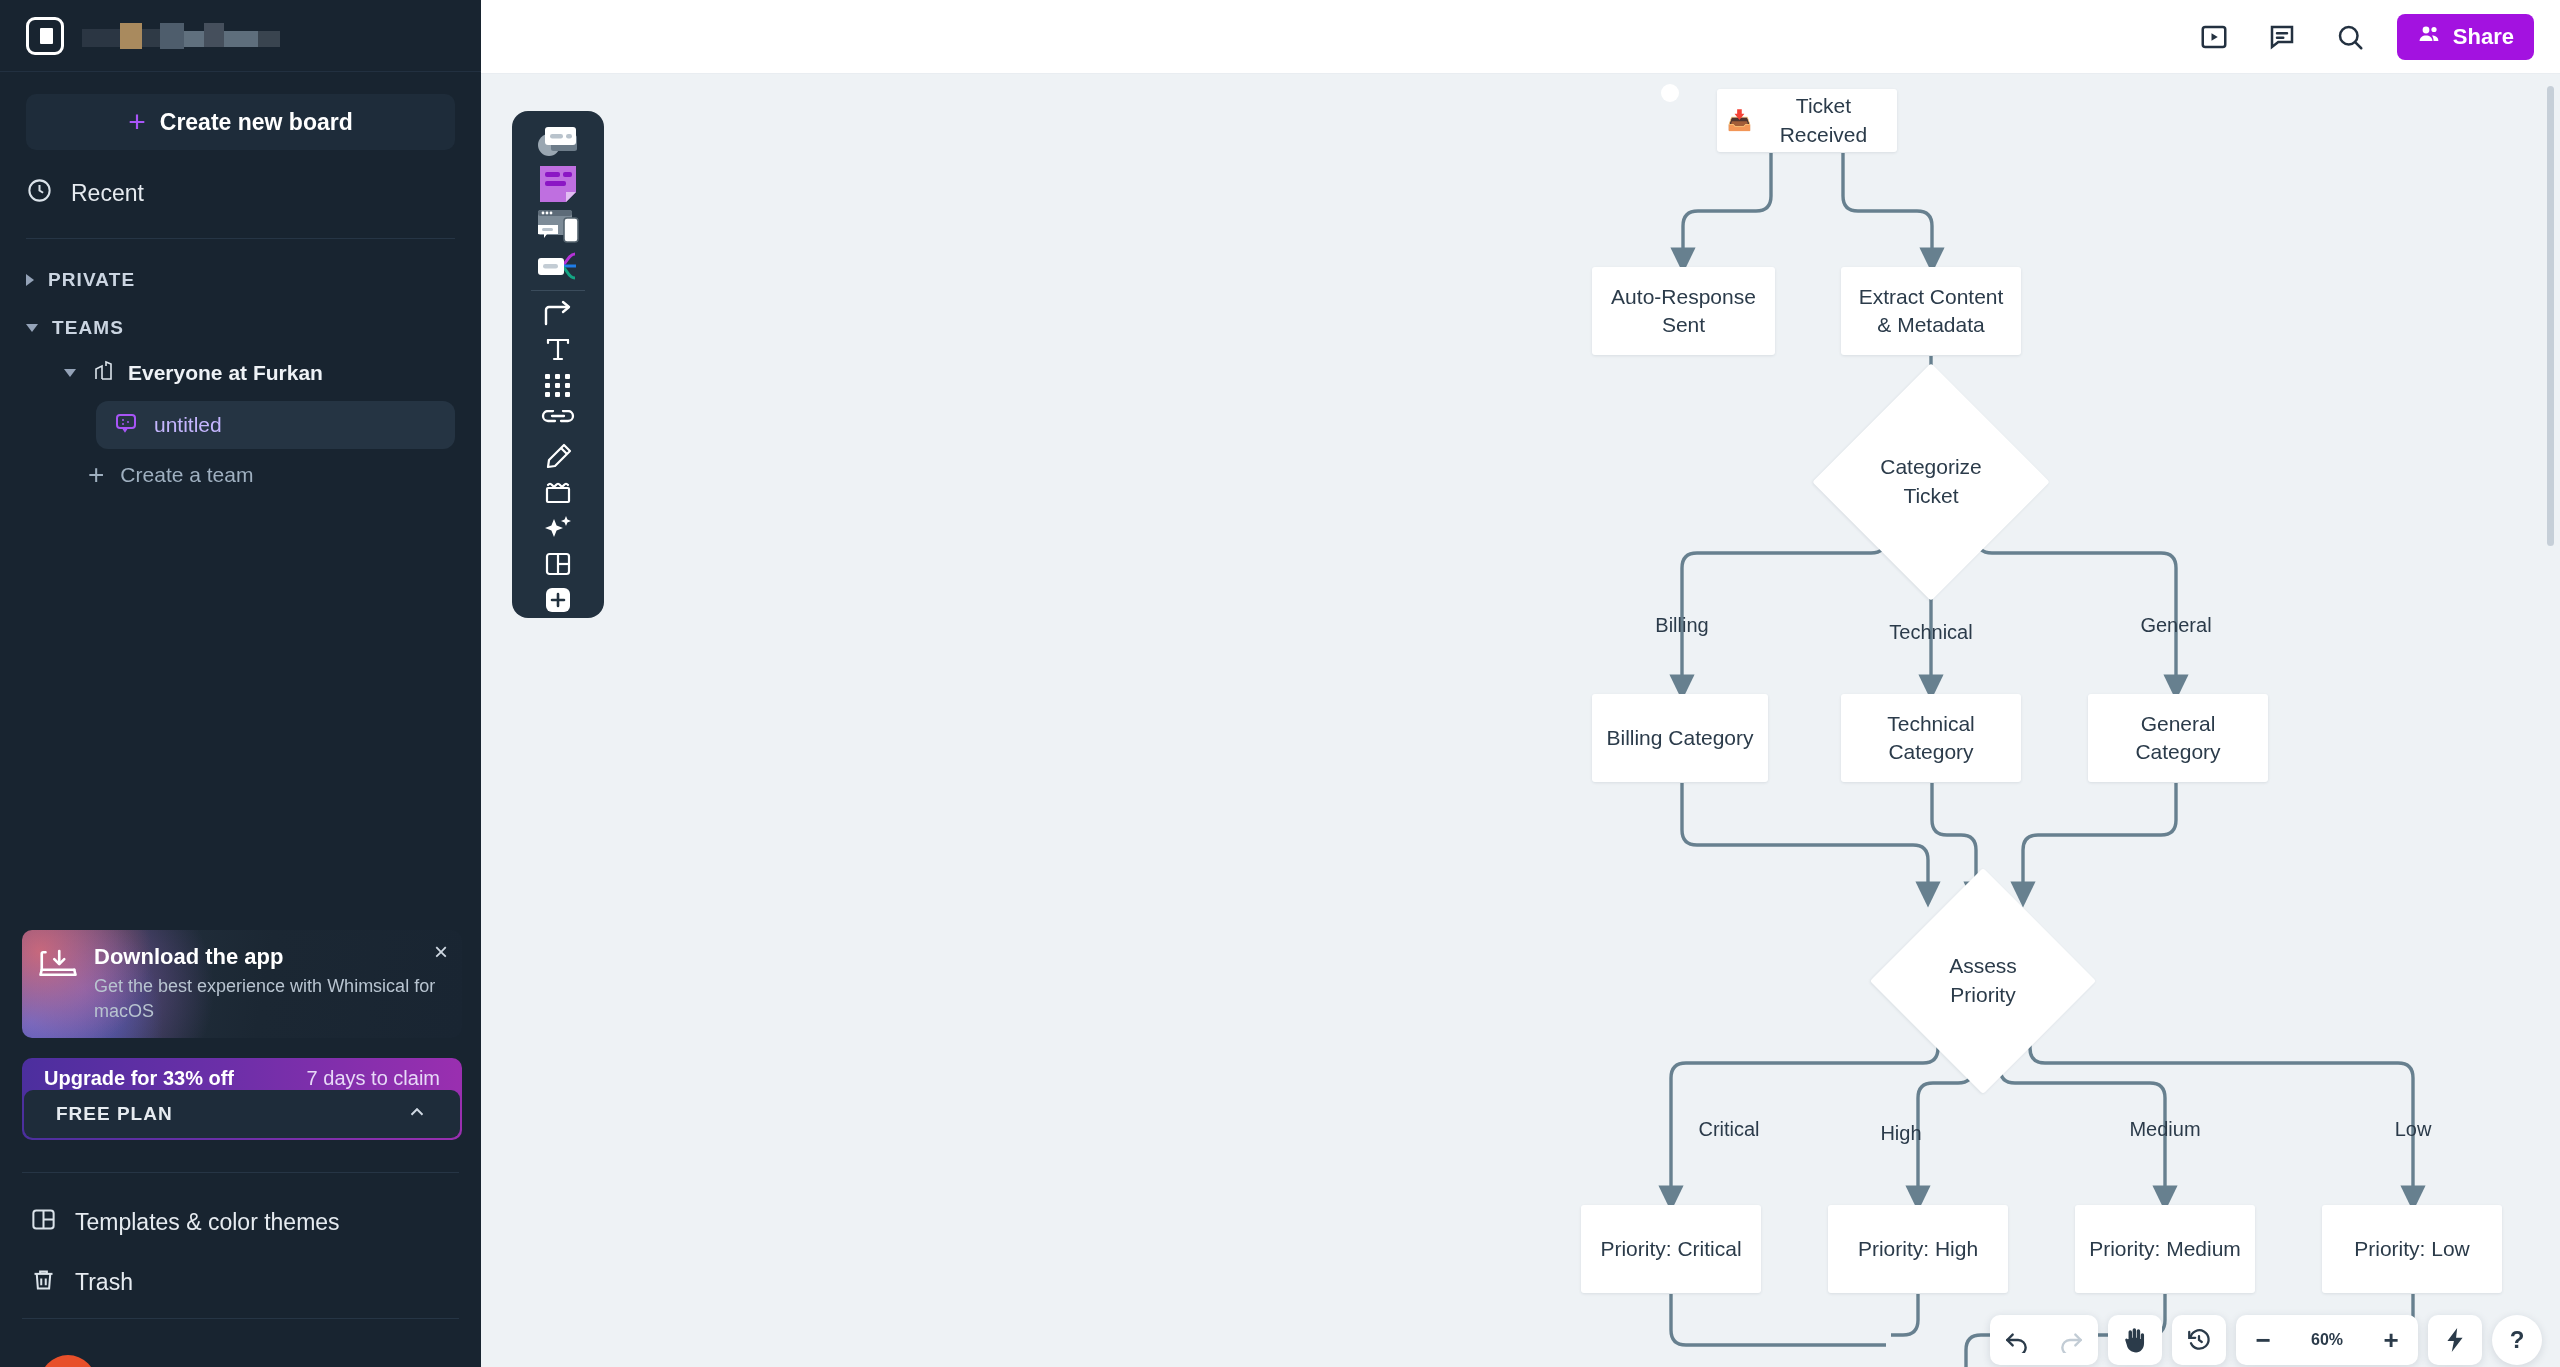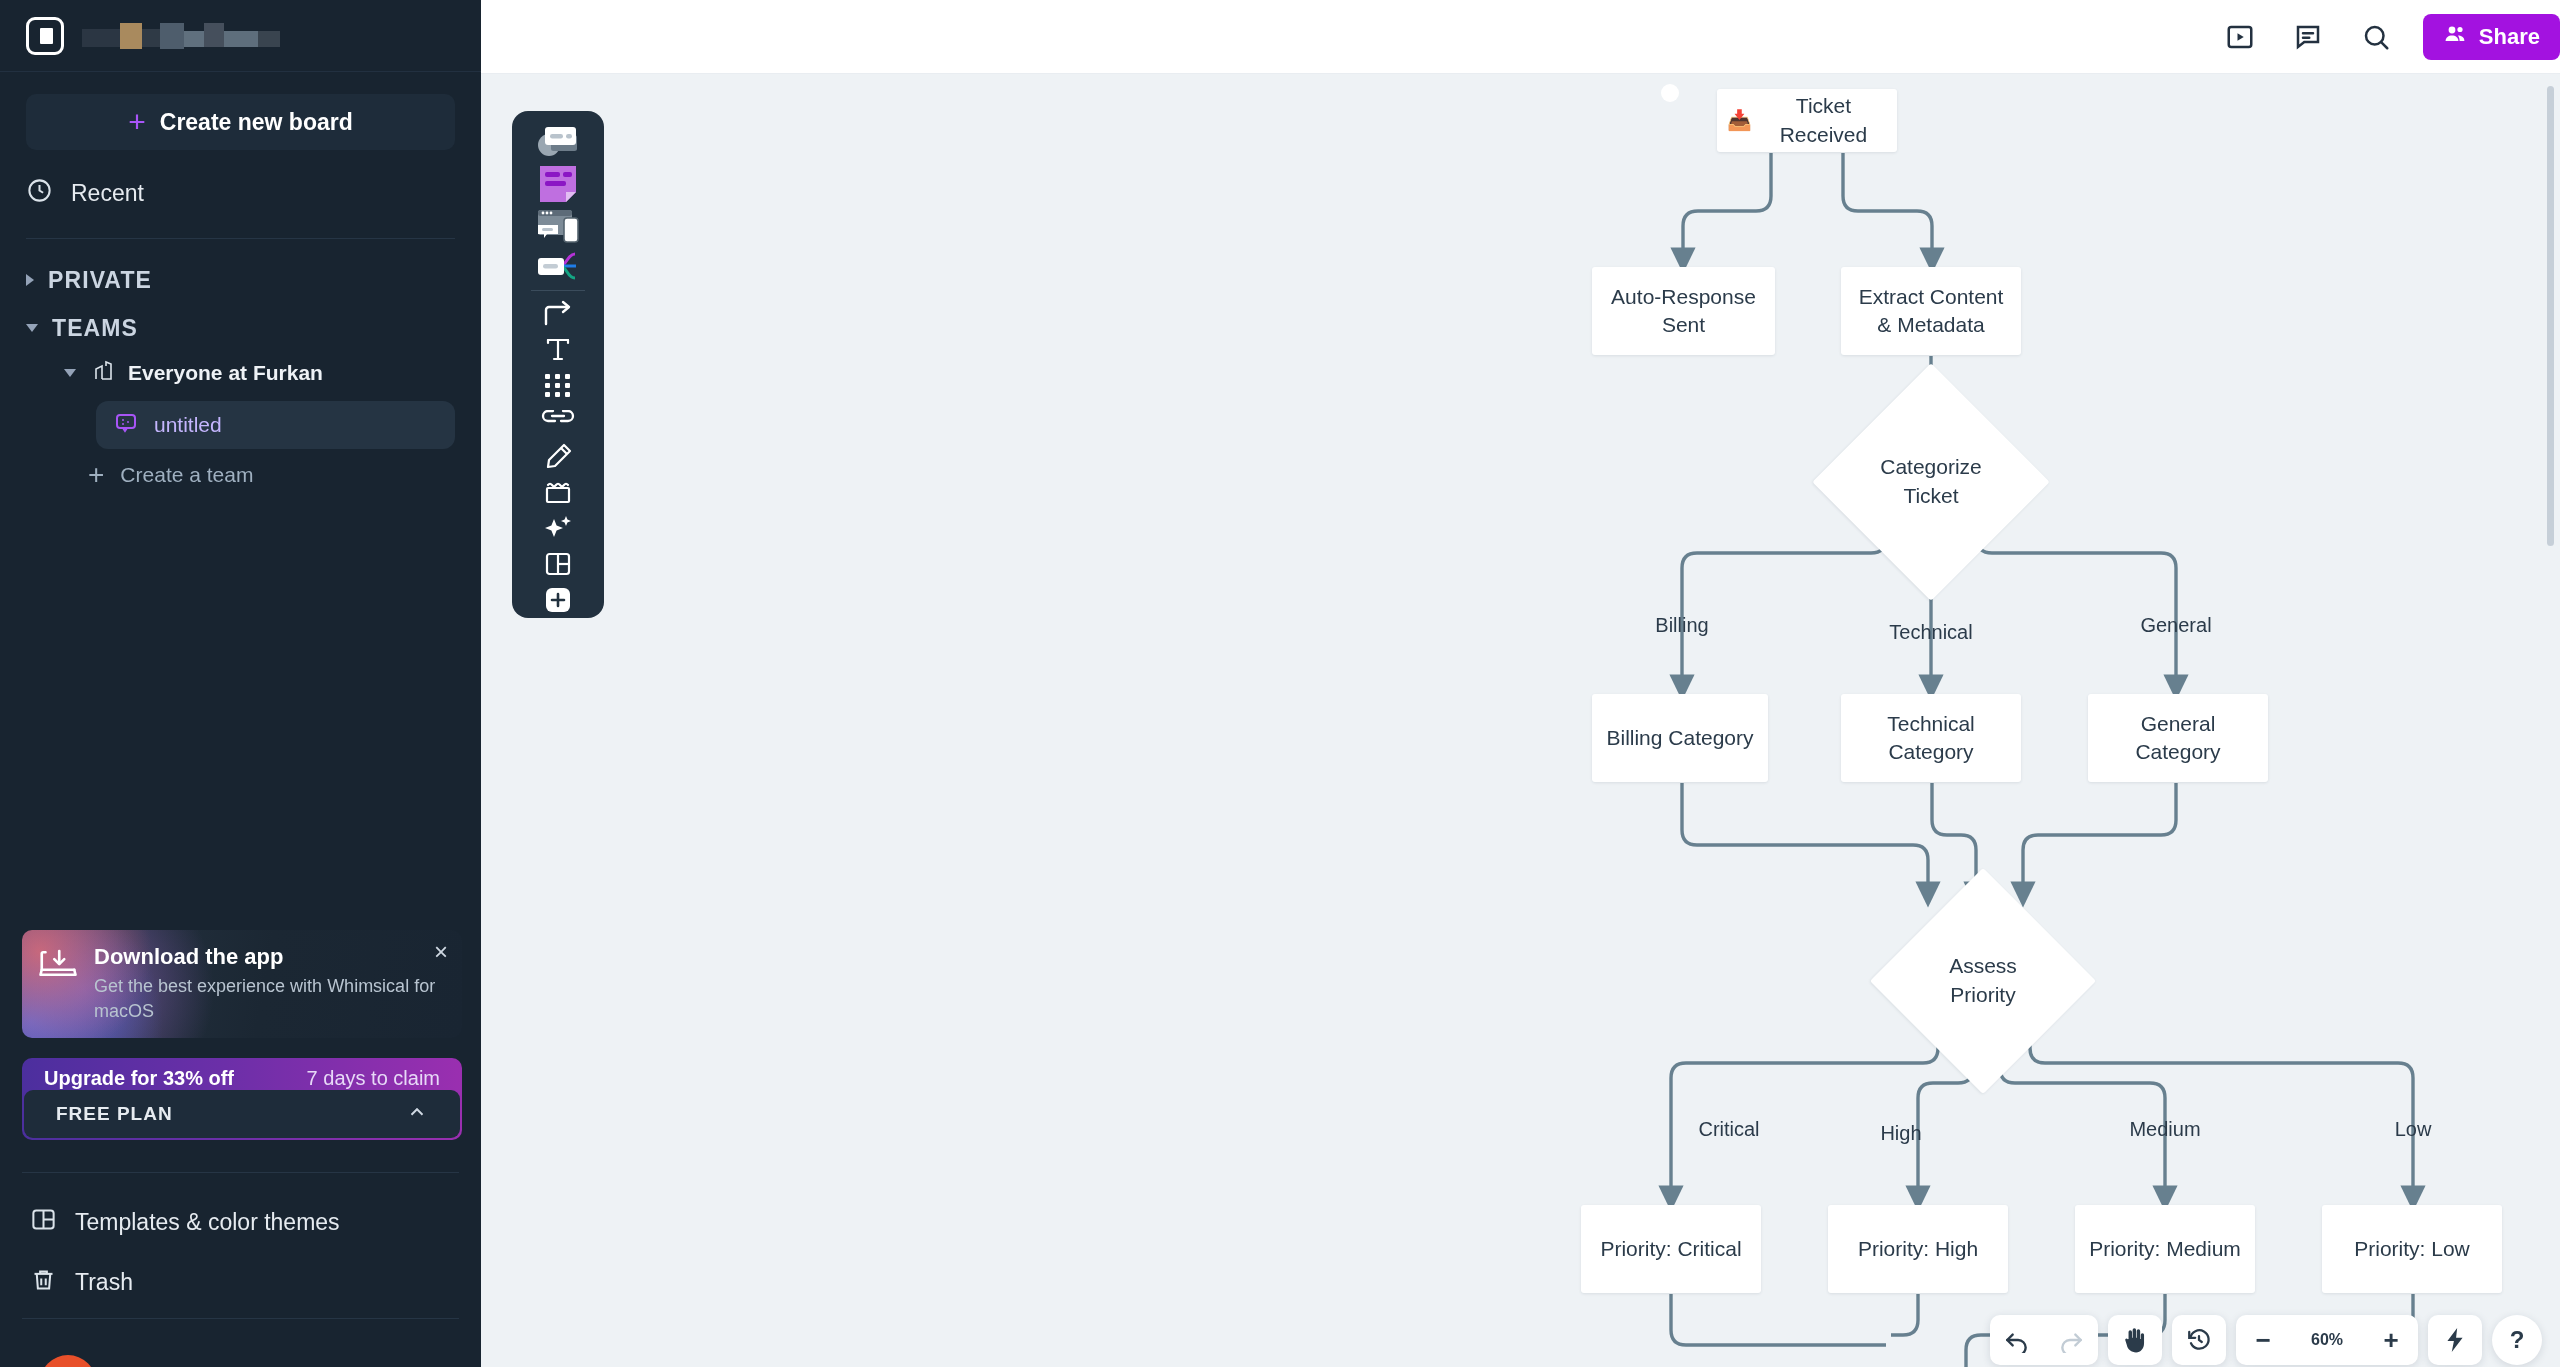--- a/index.html
+++ b/index.html
@@ -50,21 +50,21 @@
   .nav-row {
     display:flex; align-items:center; gap:18px;
     padding: 0 26px; height: 50px; margin-top: 18px;
     font-size: 23px; color:#e6ebf0; cursor:pointer;
   }
   .divider { height:1px; background:#263545; margin: 20px 26px; }
 
   .group-head {
     display:flex; align-items:center; gap:14px;
     padding: 0 26px; height: 42px;
-    font-size: 23px; font-weight: 700; letter-spacing: 1.1px;
+    font-size: 19px; font-weight: 700; letter-spacing: 1.1px;
     color:#cbd5e1; cursor:pointer; margin-top: 6px;
   }
   .caret { width:0;height:0;border-left:8px solid #94a3b8;border-top:6px solid transparent;border-bottom:6px solid transparent;}
   .caret.down { border-left:6px solid transparent;border-right:6px solid transparent;border-top:8px solid #94a3b8;border-bottom:0;}
 
   .team-row {
     display:flex; align-items:center; gap:12px;
     padding-left: 64px; height: 48px; font-size: 21px; font-weight:700;
     color:#eef2f6; cursor:pointer;
   }
@@ -122,21 +122,21 @@
     border-radius:50%; background:#e8502a;
   }
 
   
   .canvas {
     position:relative; flex:1; height:1367px; background:#eef2f5; overflow:hidden;
   }
   .topbar {
     position:absolute; top:0; left:0; right:0; height:74px; background:#fff;
     display:flex; align-items:center; justify-content:flex-end; gap:26px;
-    z-index: 30;
+    padding-right: 26px; z-index: 30;
     border-bottom:1px solid #e9edf1;
   }
   .tb-icon { width:42px; height:42px; display:flex; align-items:center; justify-content:center; cursor:pointer;}
   .share-btn {
     height:46px; background:#a312e0; color:#fff; border-radius:8px;
     display:flex; align-items:center; gap:12px; padding:0 20px;
     font-size:22px; font-weight:700; cursor:pointer;
   }
   .scroll-v {
     position:absolute; right:6px; top:86px; width:7px; height:460px;

